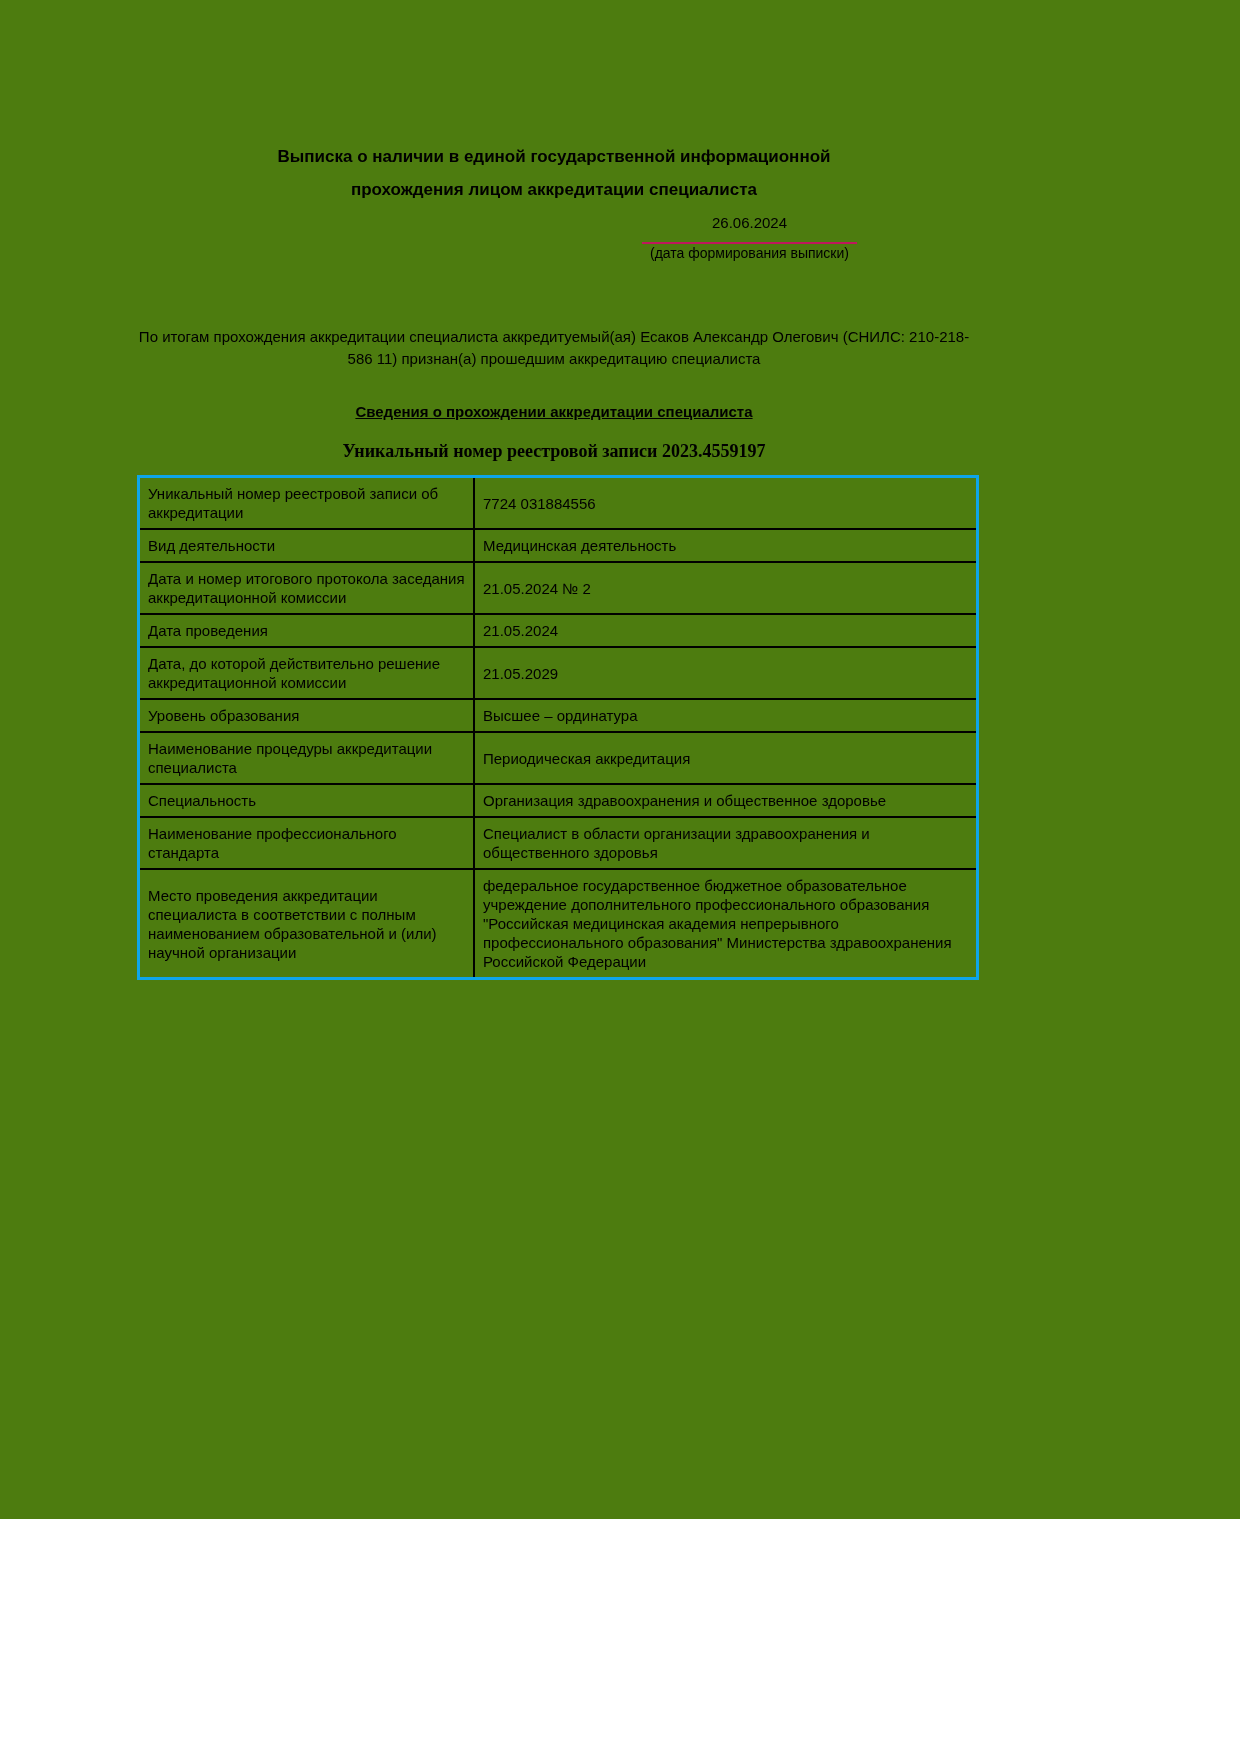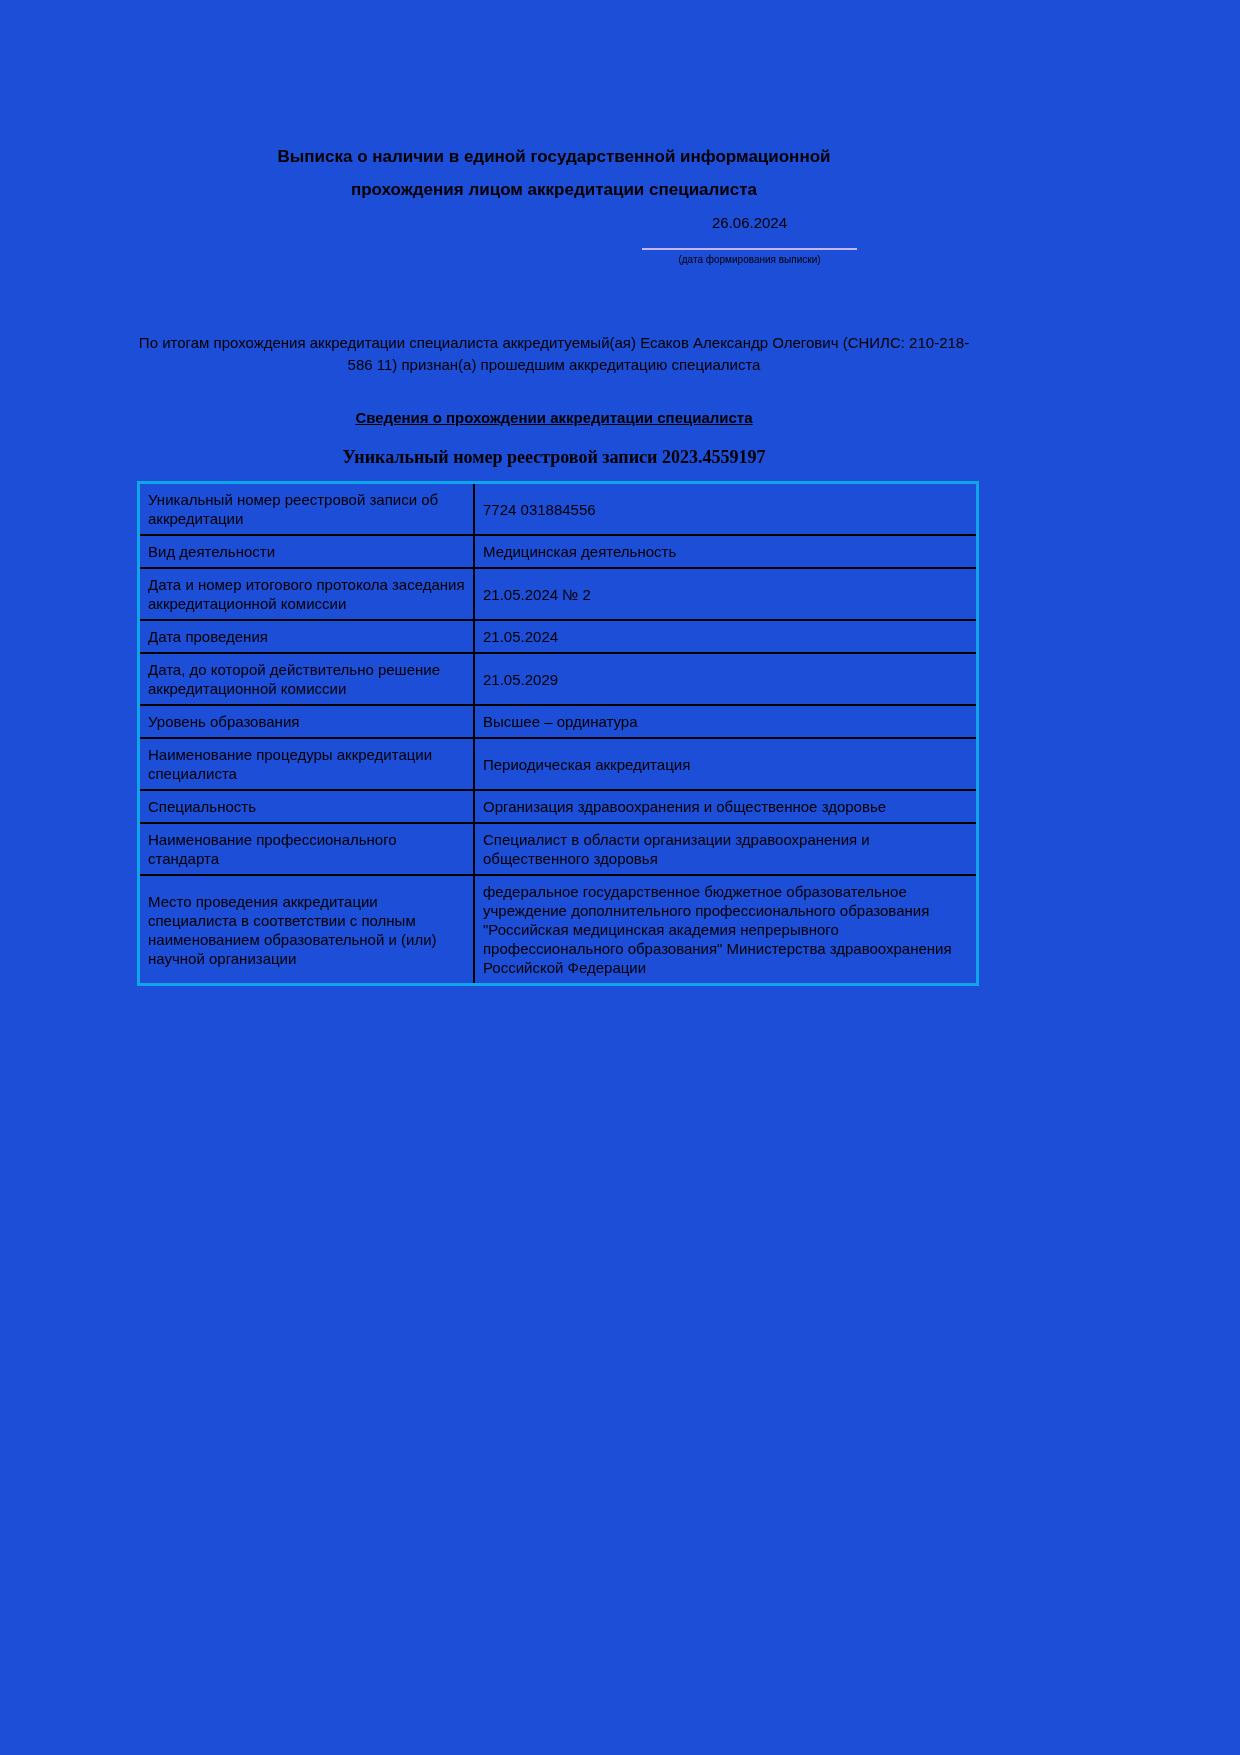--- a/index.html
+++ b/index.html
@@ -5,22 +5,22 @@
   html, body {
     margin: 0;
     padding: 0;
     background: #ffffff;
     font-family: "Liberation Sans", sans-serif;
     color: #000000;
   }
   .page {
     position: relative;
     width: 1240px;
-    height: 1755px;
-    background: #1d4ed8;
+    height: 1519px;
+    background: #4d7c0f;
     overflow: hidden;
   }
   .content {
     position: absolute;
     left: 137px;
     top: 0;
     width: 834px;
   }
   .doc-title {
     margin-top: 140px;
@@ -31,26 +31,26 @@
   }
   .date-block {
     margin-top: 8px;
     margin-left: 505px;
     width: 215px;
     text-align: center;
   }
   .date-value {
     font-size: 15px;
     line-height: 18px;
-    border-bottom: 2px solid #c4b5fd;
-    padding-bottom: 16px;
+    border-bottom: 2px solid #be185d;
+    padding-bottom: 10px;
     margin-top: 8px;
   }
   .date-caption {
-    font-size: 10px;
+    font-size: 14px;
     line-height: 17px;
     margin-top: 1px;
   }
   .intro {
     margin: 64px 0 0 0;
     text-align: center;
     font-size: 15px;
     line-height: 22px;
   }
   .section-heading {

